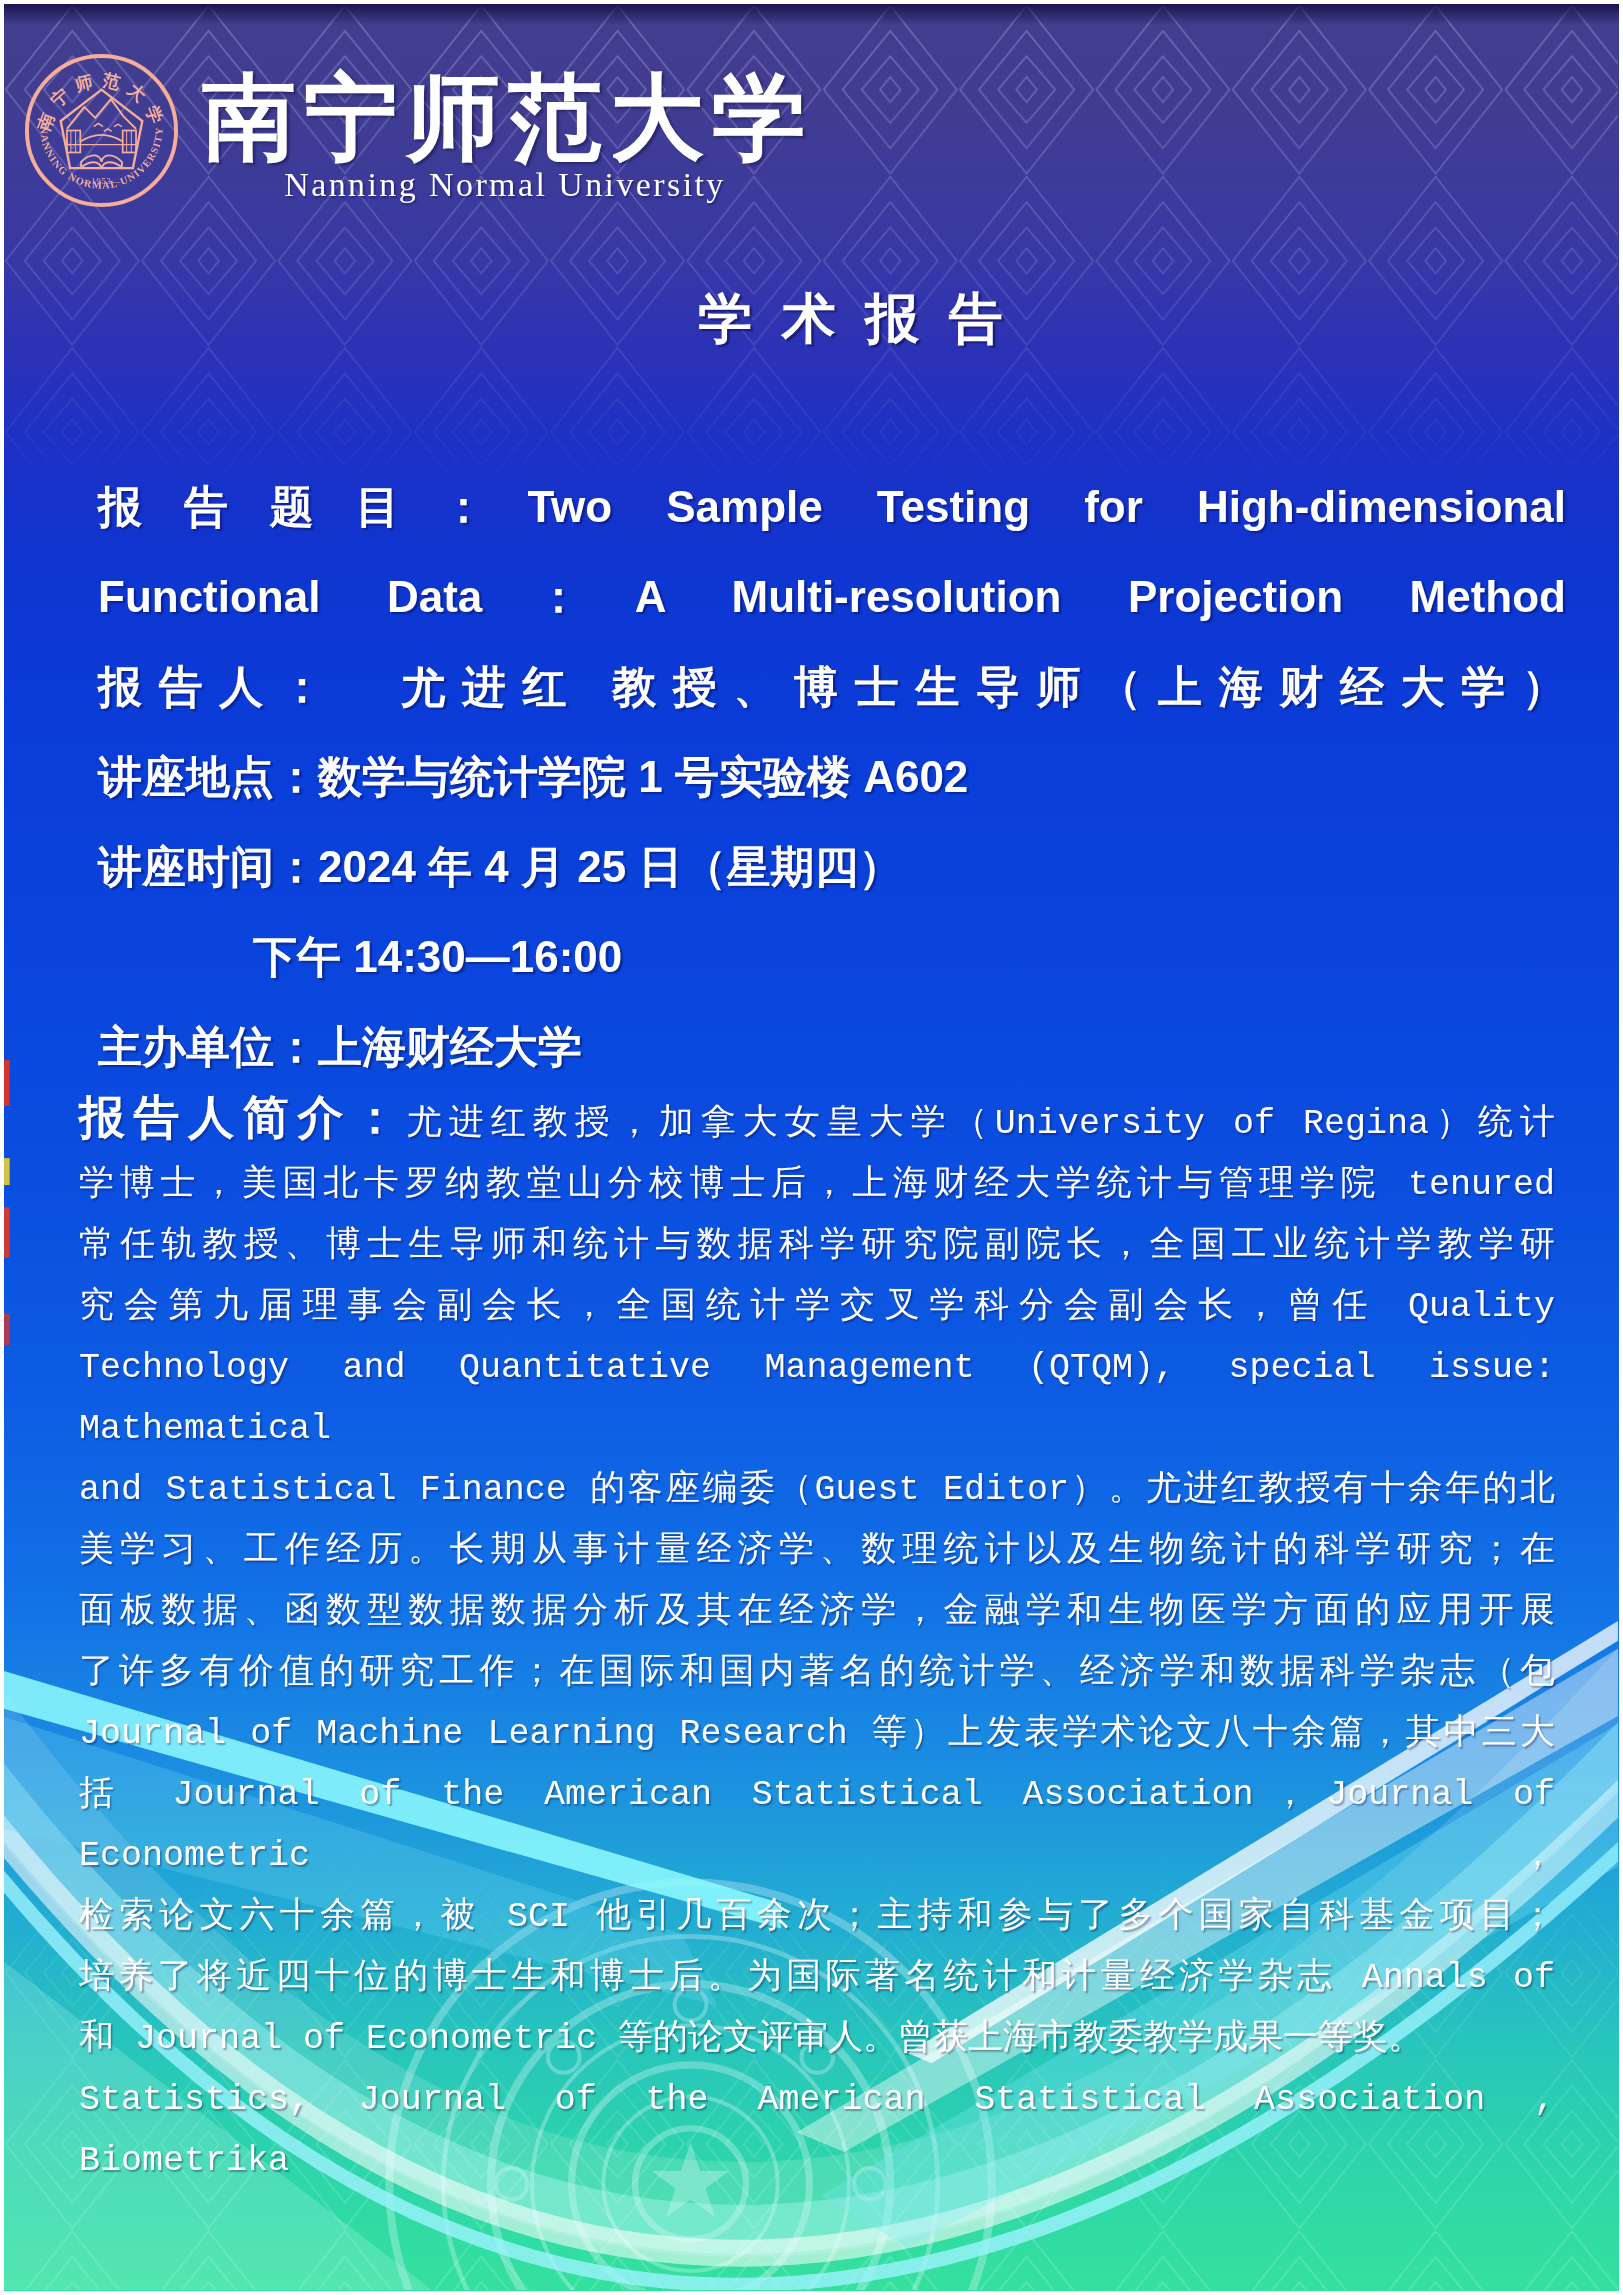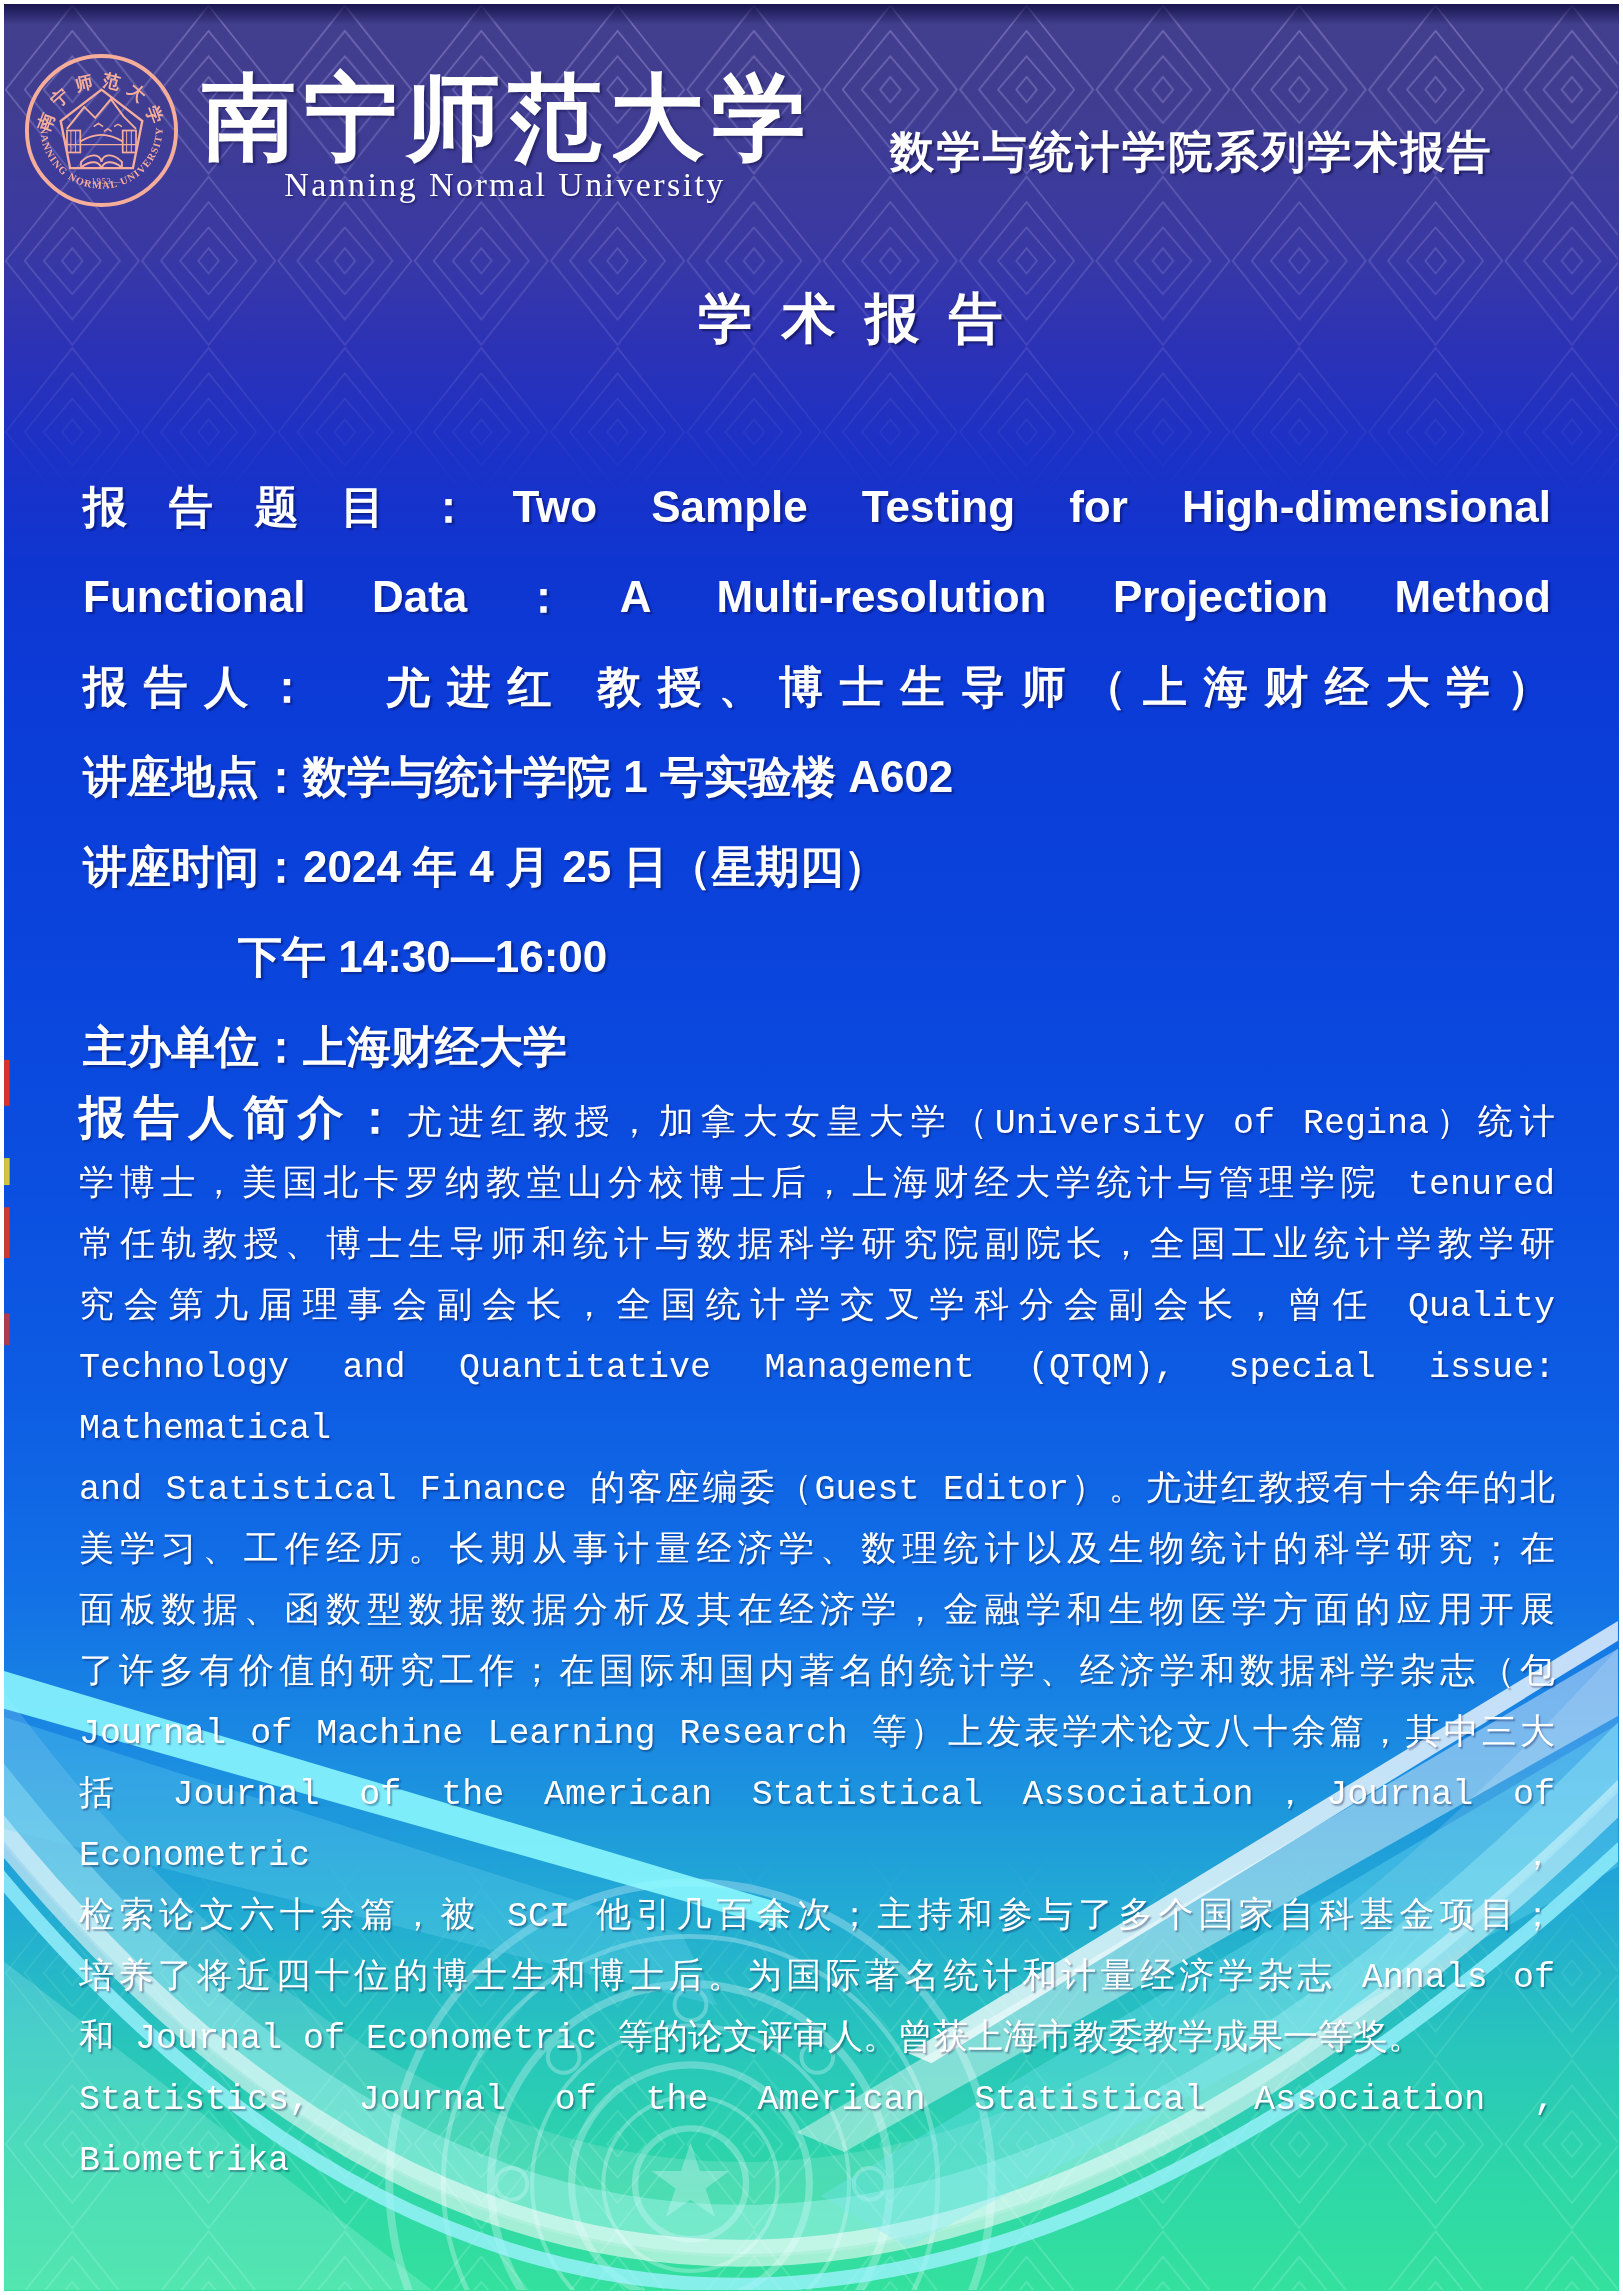--- a/index.html
+++ b/index.html
@@ -27,21 +27,21 @@
     text-shadow:2.4px 2.4px 2.4px rgba(10,10,60,.45);}
   .univ-en{position:absolute;left:200px;top:162px;width:602px;text-align:center;
     font-family:"Liberation Serif","DejaVu Serif",serif;font-size:34px;
     letter-spacing:2.4px;white-space:nowrap;text-shadow:1.6px 1.6px 1.6px rgba(10,10,60,.4);}
   .series{position:absolute;left:886px;top:119px;font-size:44px;font-weight:700;
     letter-spacing:2.4px;white-space:nowrap;text-shadow:2.4px 2.4px 1.6px rgba(10,10,60,.5);}
   .main-title{position:absolute;left:0;top:279px;width:100%;margin:0;text-align:center;
     font-family:"Liberation Serif","DejaVu Serif",serif;
     font-size:54px;font-weight:700;letter-spacing:8px;
     text-shadow:2.4px 2.4px 1.6px rgba(5,5,50,.5);padding-left:43px;}
-  .info{position:absolute;left:79px;top:458px;width:1468px;
+  .info{position:absolute;left:94px;top:458px;width:1468px;
     font-size:44px;line-height:90px;font-weight:700;
     text-shadow:2.4px 2.4px 1.6px rgba(5,5,60,.4);}
   .info .line{white-space:pre-wrap;}
   .info .line.justify{text-align:justify;text-align-last:justify;}
   .info .line.indent{padding-left:155px;}
   .bio{position:absolute;left:75px;top:1083px;width:1476px;
     font-family:"Liberation Mono","DejaVu Sans Mono",monospace;
     font-size:35px;line-height:61px;
     text-shadow:1.6px 1.6px 1.6px rgba(5,5,60,.35);}
   .bio .bio-line{text-align:justify;text-align-last:justify;white-space:pre-wrap;}
@@ -158,21 +158,20 @@
     <text class="seal-fill" font-size="22" font-weight="bold" letter-spacing="10" font-family="Liberation Serif, DejaVu Serif, serif">
       <textPath href="#arcTopCN" startOffset="50%" text-anchor="middle">南宁师范大学</textPath>
     </text>
     <text class="seal-fill" font-size="13" font-weight="bold" letter-spacing="1.5" font-family="Liberation Serif, DejaVu Serif, serif">
       <textPath href="#arcBotEN" startOffset="50%" text-anchor="middle">NANNING NORMAL UNIVERSITY</textPath>
     </text>
   </svg>
 
   <div class="univ-cn">南宁师范大学</div>
   <div class="univ-en">Nanning Normal University</div>
-  <div class="series">数学与统计学院系列学术报告</div>
 
   <h1 class="main-title">学 术 报 告</h1>
 
   <section class="info" id="info-lines">
       <div class="line justify"><span>报告题目：</span><span>Two Sample Testing for High-dimensional</span></div>
       <div class="line justify"><span>Functional Data：A Multi-resolution Projection Method</span></div>
       <div class="line justify"><span>报告人：</span><span>　尤进红 教授、博士生导师（上海财经大学）</span></div>
       <div class="line"><span>讲座地点：</span><span>数学与统计学院 1 号实验楼 A602</span></div>
       <div class="line"><span>讲座时间：</span><span>2024 年 4 月 25 日（星期四）</span></div>
       <div class="line indent"><span>下午 14:30—16:00</span></div>

